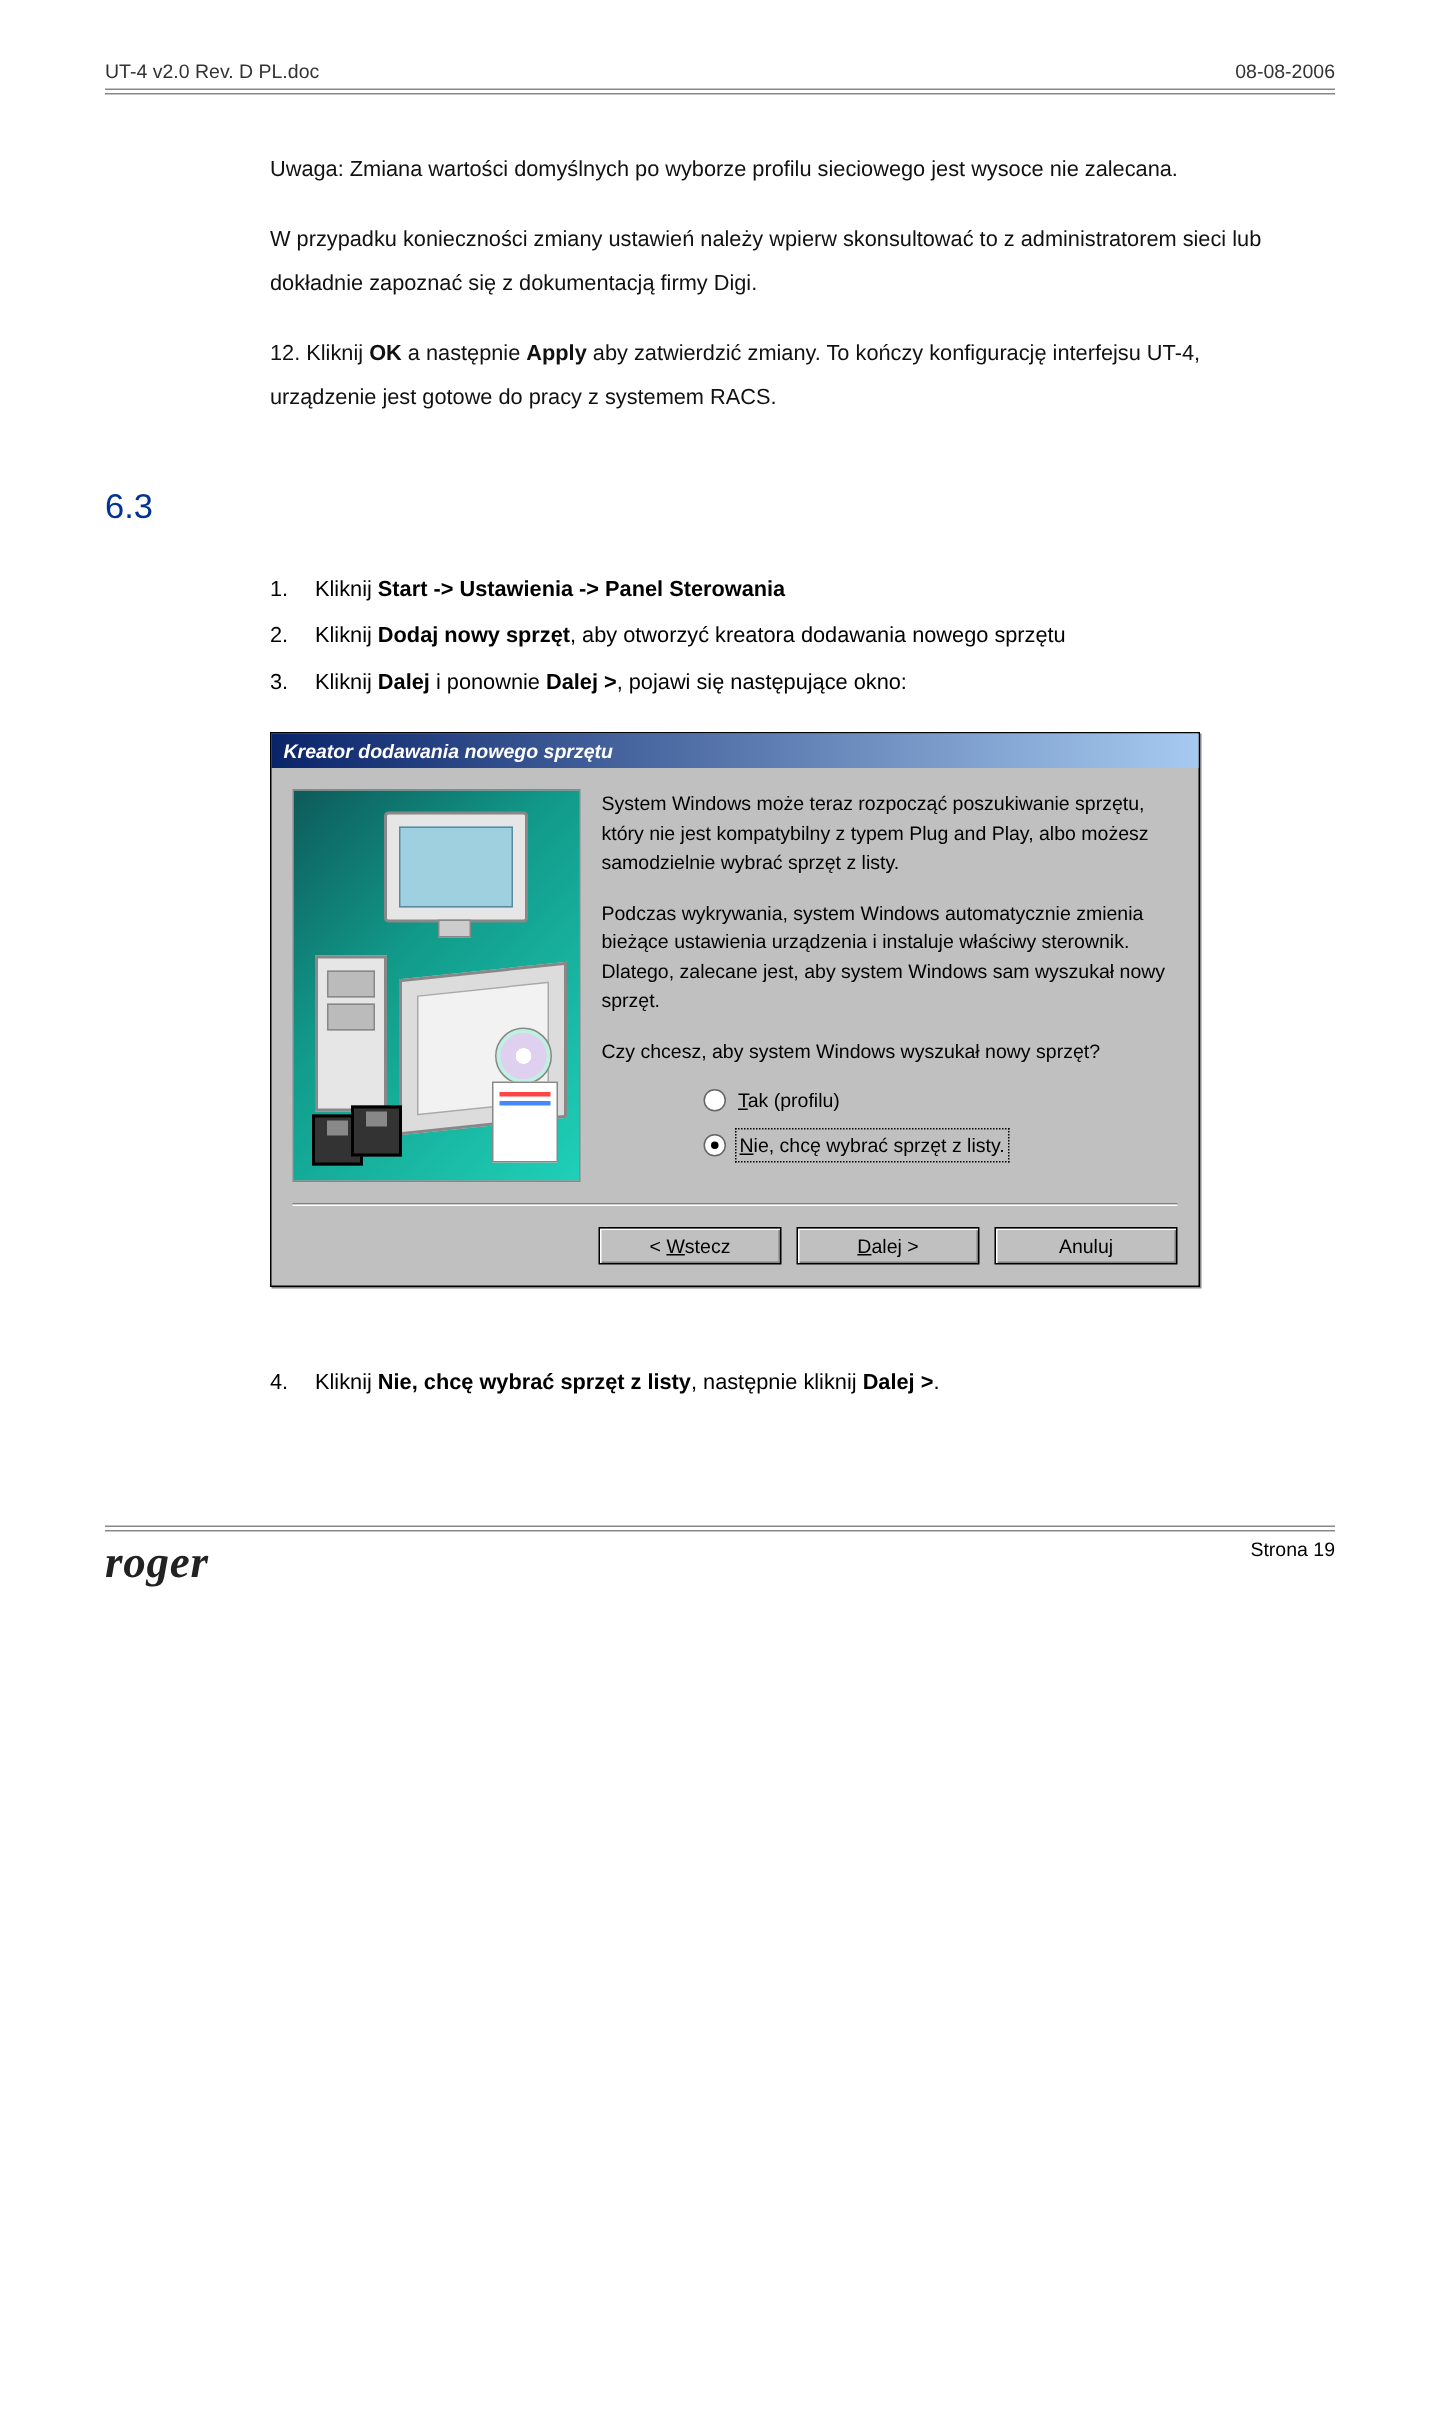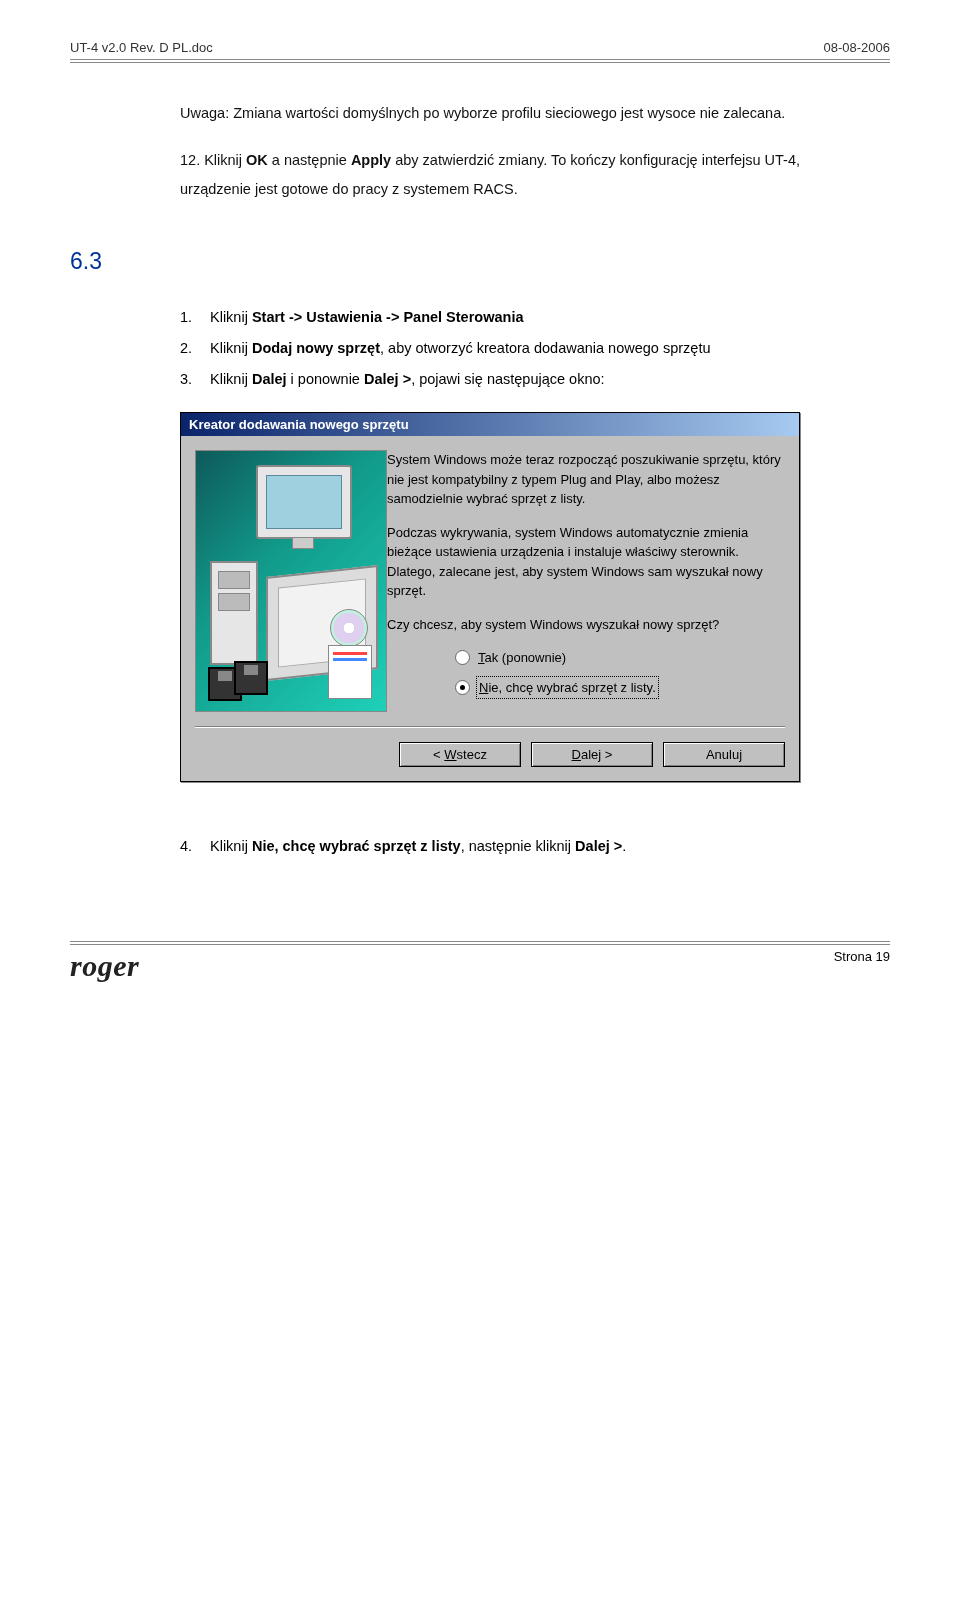--- a/index.html
+++ b/index.html
@@ -72,24 +72,26 @@
     font-size: 13px;
     color: #000;
     box-shadow: 1px 1px 0 #888;
   }
   .titlebar {
     background: linear-gradient(to right, #0a246a, #a6caf0);
     color: #fff;
     font-weight: bold;
     padding: 4px 8px;
     font-size: 13px;
+    font-style: italic;
   }
   .dialog-body {
     display: flex;
     padding: 14px 14px 8px 14px;
+    gap: 14px;
   }
   .illus {
     width: 190px;
     height: 260px;
     background: linear-gradient(135deg, #0e5a5a 0%, #119a8a 40%, #1fd0b8 100%);
     border: 1px solid #888;
     position: relative;
     flex: 0 0 190px;
     overflow: hidden;
   }
@@ -183,20 +185,21 @@
 
 <div class="page">
   <div class="header-row">
     <span>UT-4 v2.0 Rev. D PL.doc</span>
     <span>08-08-2006</span>
   </div>
   <div class="header-rule"></div>
 
   <div class="body-text">
     <p>Uwaga: Zmiana wartości domyślnych po wyborze profilu sieciowego jest wysoce nie zalecana.</p>
+    <p>W przypadku konieczności zmiany ustawień należy wpierw skonsultować to z administratorem sieci lub dokładnie zapoznać się z dokumentacją firmy Digi.</p>
     <p>
       <span>12. Kliknij </span><span class="bold">OK</span><span> a następnie </span><span class="bold">Apply</span><span> aby zatwierdzić zmiany. To kończy konfigurację interfejsu UT-4, urządzenie jest gotowe do pracy z systemem RACS.</span>
     </p>
   </div>
 
   <div class="section-heading">
     <span class="num">6.3</span>
   </div>
 
   <div class="num-list">
@@ -233,21 +236,21 @@
         <div class="floppy f2"></div>
         <div class="paper"></div>
       </div>
       <div class="dialog-right">
         <p>System Windows może teraz rozpocząć poszukiwanie sprzętu, który nie jest kompatybilny z typem Plug and Play, albo możesz samodzielnie wybrać sprzęt z listy.</p>
         <p>Podczas wykrywania, system Windows automatycznie zmienia bieżące ustawienia urządzenia i instaluje właściwy sterownik. Dlatego, zalecane jest, aby system Windows sam wyszukał nowy sprzęt.</p>
         <p>Czy chcesz, aby system Windows wyszukał nowy sprzęt?</p>
         <div class="radio-group">
           <div class="radio-row">
             <span class="radio"></span>
-            <span class="radio-label"><span class="ul">T</span><span>ak (ponownie)</span></span>
+            <span class="radio-label"><span class="ul">T</span><span>ak (profilu)</span></span>
           </div>
           <div class="radio-row">
             <span class="radio">
                 <span class="dot"></span>
               </span>
             <span class="radio-label dotted-focus"><span class="ul">N</span><span>ie, chcę wybrać sprzęt z listy.</span></span>
           </div>
         </div>
       </div>
     </div>

